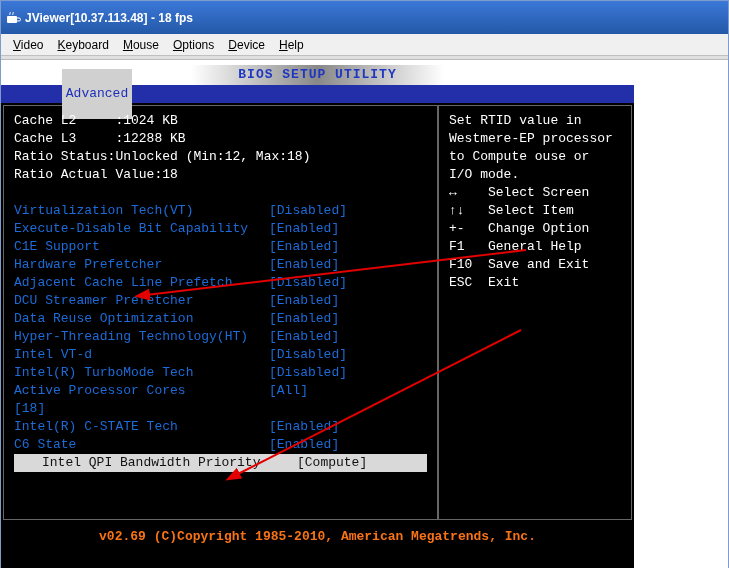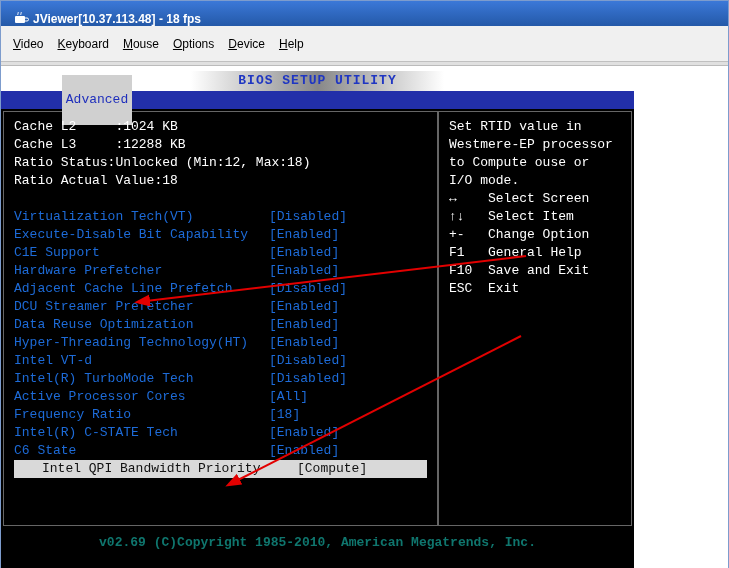--- a/index.html
+++ b/index.html
@@ -1,40 +1,40 @@
 <!DOCTYPE html>
 <html><head>
 <meta charset="utf-8">
 <style>
 * { margin:0; padding:0; box-sizing:border-box; }
 body { width:729px; height:568px; background:#eee; font-family:Tahoma,Arial,sans-serif; overflow:hidden; position:relative; }
 .win-frame { width:729px; height:568px; background:#ebe9d8; border:1px solid #7d9ccd; position:relative; }
-.titlebar { height:25px; background:linear-gradient(#3b78d8,#2459a8); display:flex; align-items:flex-end; padding:0 12px; color:#fff; font-size:12px; font-weight:bold; }
+.titlebar { height:33px; background:linear-gradient(#3b78d8,#2459a8); display:flex; align-items:center; padding:0 4px; color:#fff; font-size:12px; font-weight:bold; }
 .titlebar .icon { width:16px; height:16px; margin-right:4px; display:flex; align-items:center; justify-content:center; }
 .titlebar .icon svg { width:16px; height:16px; }
-.menubar { height:36px; background:#f0f0f0; display:flex; align-items:center; padding:2px 6px; font-size:12px; border-bottom:1px solid #c0c0c0; gap:2px; }
+.menubar { height:22px; background:#f0f0f0; display:flex; align-items:center; padding:2px 6px; font-size:12px; border-bottom:1px solid #c0c0c0; gap:2px; }
 .menubar .menu-item { padding:1px 6px; cursor:default; }
 .menubar .menu-item span.ul { text-decoration:underline; }
 .stripe { height:4px; background:#e0e0e0; border-bottom:1px solid #bbb; }
 .bios-region { position:relative; background:#fff; height:calc(568px - 25px - 22px - 4px); overflow:hidden; }
 .bios { position:absolute; left:0; top:5px; width:633px; height:513px; background:#000; font-family:"Courier New",monospace; font-size:13px; color:#fff; line-height:18px; }
 .bios-title { text-align:center; color:#1f36c2; font-weight:bold; background:linear-gradient(to right,#fff 0%,#fff 30%,#888 50%,#fff 70%,#fff 100%); padding:1px 0; letter-spacing:1px; }
 .tabs { background:#222fa9; color:#fff; padding:0 6px; height:18px; display:flex; align-items:center; }
 .tabs span { padding:16px 4px; }
 .tab-active { background:#d0d0d0; color:#1f2fbc; padding:0 6px; }
 .content { display:flex; height:415px; border:1px solid #666; margin:2px; }
 .left-pane { flex:0 0 435px; padding:6px 10px; border-right:2px solid #666; position:relative; }
 .right-pane { flex:1; padding:6px 10px; display:flex; flex-direction:column; justify-content:flex-start; }
 .info-line { white-space:pre; color:#fff; }
 .setting-row { white-space:pre; color:#1d6bd8; display:flex; }
 .setting-row.highlight { background:#d9d9d9; color:#111;padding-left:28px; }
 .setlabel { display:inline-block; width:255px; }
 .help-text { color:#fff; white-space:pre; }
 .nav-help { color:#fff; white-space:pre; }
-.footer { text-align:center; color:#0f766e; padding:6px 0; font-weight:bold; font-family:"Courier New",monospace; font-size:13px; }
+.footer { text-align:center; color:#f97316; padding:6px 0; font-weight:bold; font-family:"Courier New",monospace; font-size:13px; }
 .arrows { position:absolute; left:0; top:0; width:633px; height:513px; pointer-events:none; }
 </style>
 </head>
 <body>
 
 <div class="win-frame">
   <div class="titlebar">
     <span class="icon">
       <svg viewBox="0 0 16 16">
           <rect x="2" y="6" width="10" height="7" rx="1" fill="#fff"></rect>
@@ -76,21 +76,21 @@
               <div class="setting-row"><span class="setlabel">Execute-Disable Bit Capability</span><span>[Enabled]</span></div>
               <div class="setting-row"><span class="setlabel">C1E Support</span><span>[Enabled]</span></div>
               <div class="setting-row"><span class="setlabel">Hardware Prefetcher</span><span>[Enabled]</span></div>
               <div class="setting-row"><span class="setlabel">Adjacent Cache Line Prefetch</span><span>[Disabled]</span></div>
               <div class="setting-row"><span class="setlabel">DCU Streamer Prefetcher</span><span>[Enabled]</span></div>
               <div class="setting-row"><span class="setlabel">Data Reuse Optimization</span><span>[Enabled]</span></div>
               <div class="setting-row"><span class="setlabel">Hyper-Threading Technology(HT)</span><span>[Enabled]</span></div>
               <div class="setting-row"><span class="setlabel">Intel VT-d</span><span>[Disabled]</span></div>
               <div class="setting-row"><span class="setlabel">Intel(R) TurboMode Tech</span><span>[Disabled]</span></div>
               <div class="setting-row"><span class="setlabel">Active Processor Cores</span><span>[All]</span></div>
-              <div class="setting-row"><span class="setlabel">Frequency Ratio</span><span>[18]</span></div>
+              <div class="setting-row"><span>[18]</span></div>
               <div class="setting-row"><span class="setlabel">Intel(R) C-STATE Tech</span><span>[Enabled]</span></div>
               <div class="setting-row"><span class="setlabel">C6 State</span><span>[Enabled]</span></div>
               <div class="setting-row highlight"><span class="setlabel">Intel QPI Bandwidth Priority</span><span>[Compute]</span></div>
             </div>
         </div>
         <div class="right-pane">
           <div>
             <div class="help-text">Set RTID value in</div>
             <div class="help-text">Westmere-EP processor</div>
             <div class="help-text">to Compute ouse or</div>

